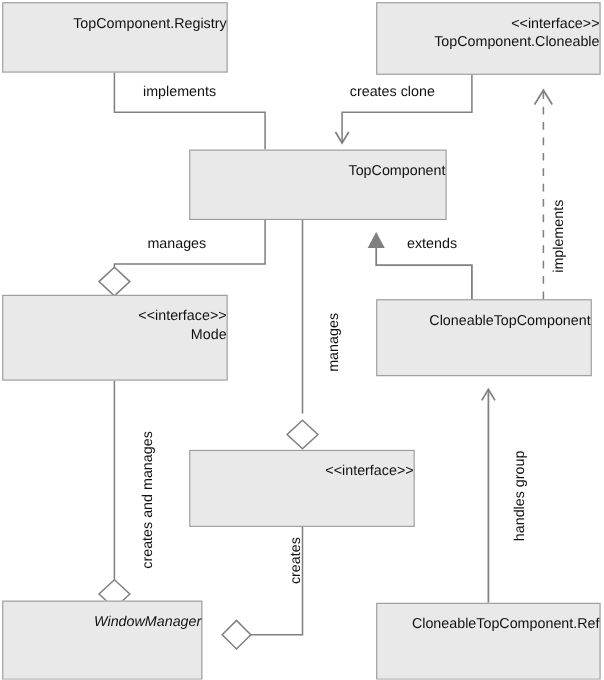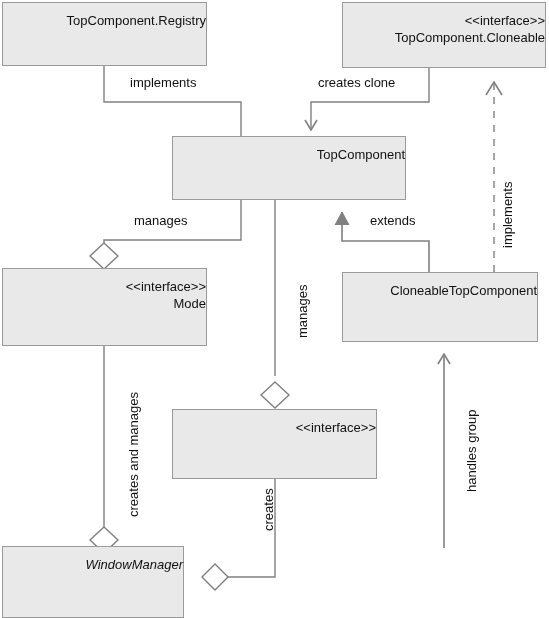--- a/index.html
+++ b/index.html
@@ -142,20 +142,23 @@
   </div>
 
   <div class="uml-box" style="left:172px; top:409px; width:205px; height:70px;">
     <span class="stereo">&lt;&lt;interface&gt;&gt;</span>
   </div>
 
   <div class="uml-box italic" style="left:2px; top:546px; width:182px; height:72px;">
     <span class="cname">WindowManager</span>
   </div>
 
+  <div class="uml-box" style="left:342px; top:548px; width:204px; height:70px;">
+    <span class="cname">CloneableTopComponent.Ref</span>
+  </div>
 
   <div class="edge-label" style="left:130px; top:76px;">implements</div>
 
   <div class="edge-label" style="left:318px; top:76px;text-align:center;">creates clone</div>
 
   <div class="edge-label vertical" style="left:501px; top:248px;">implements</div>
 
   <div class="edge-label" style="left:134px; top:214px;">manages</div>
 
   <div class="edge-label" style="left:370px; top:214px;">extends</div>

